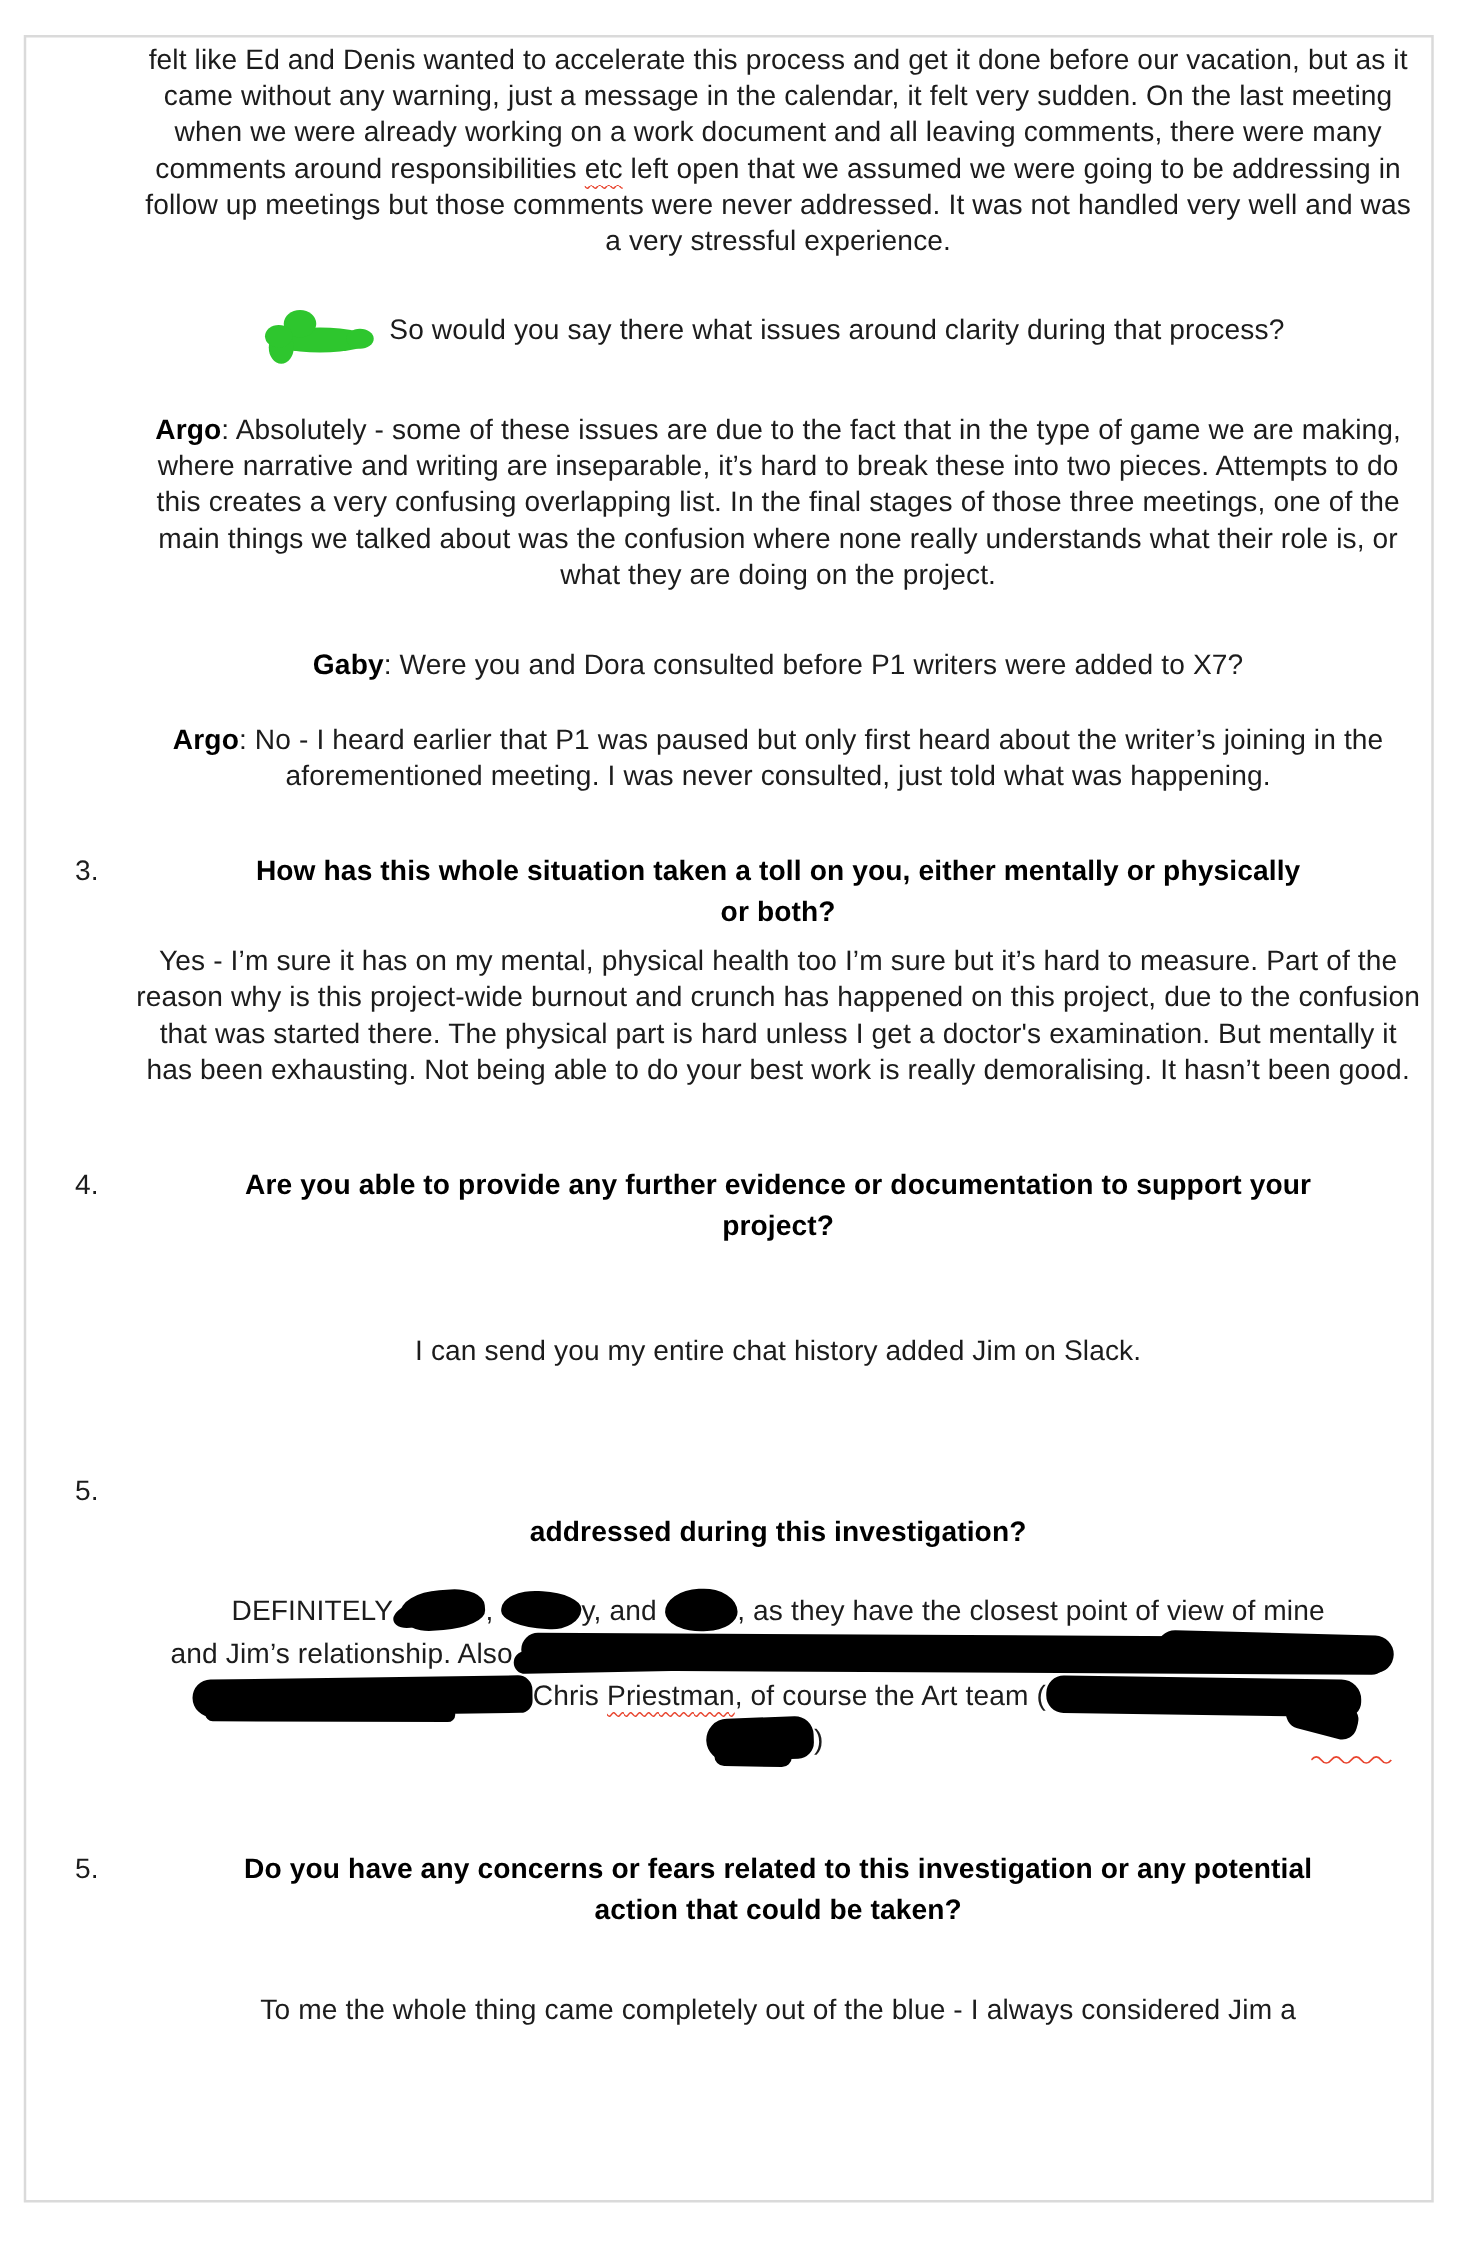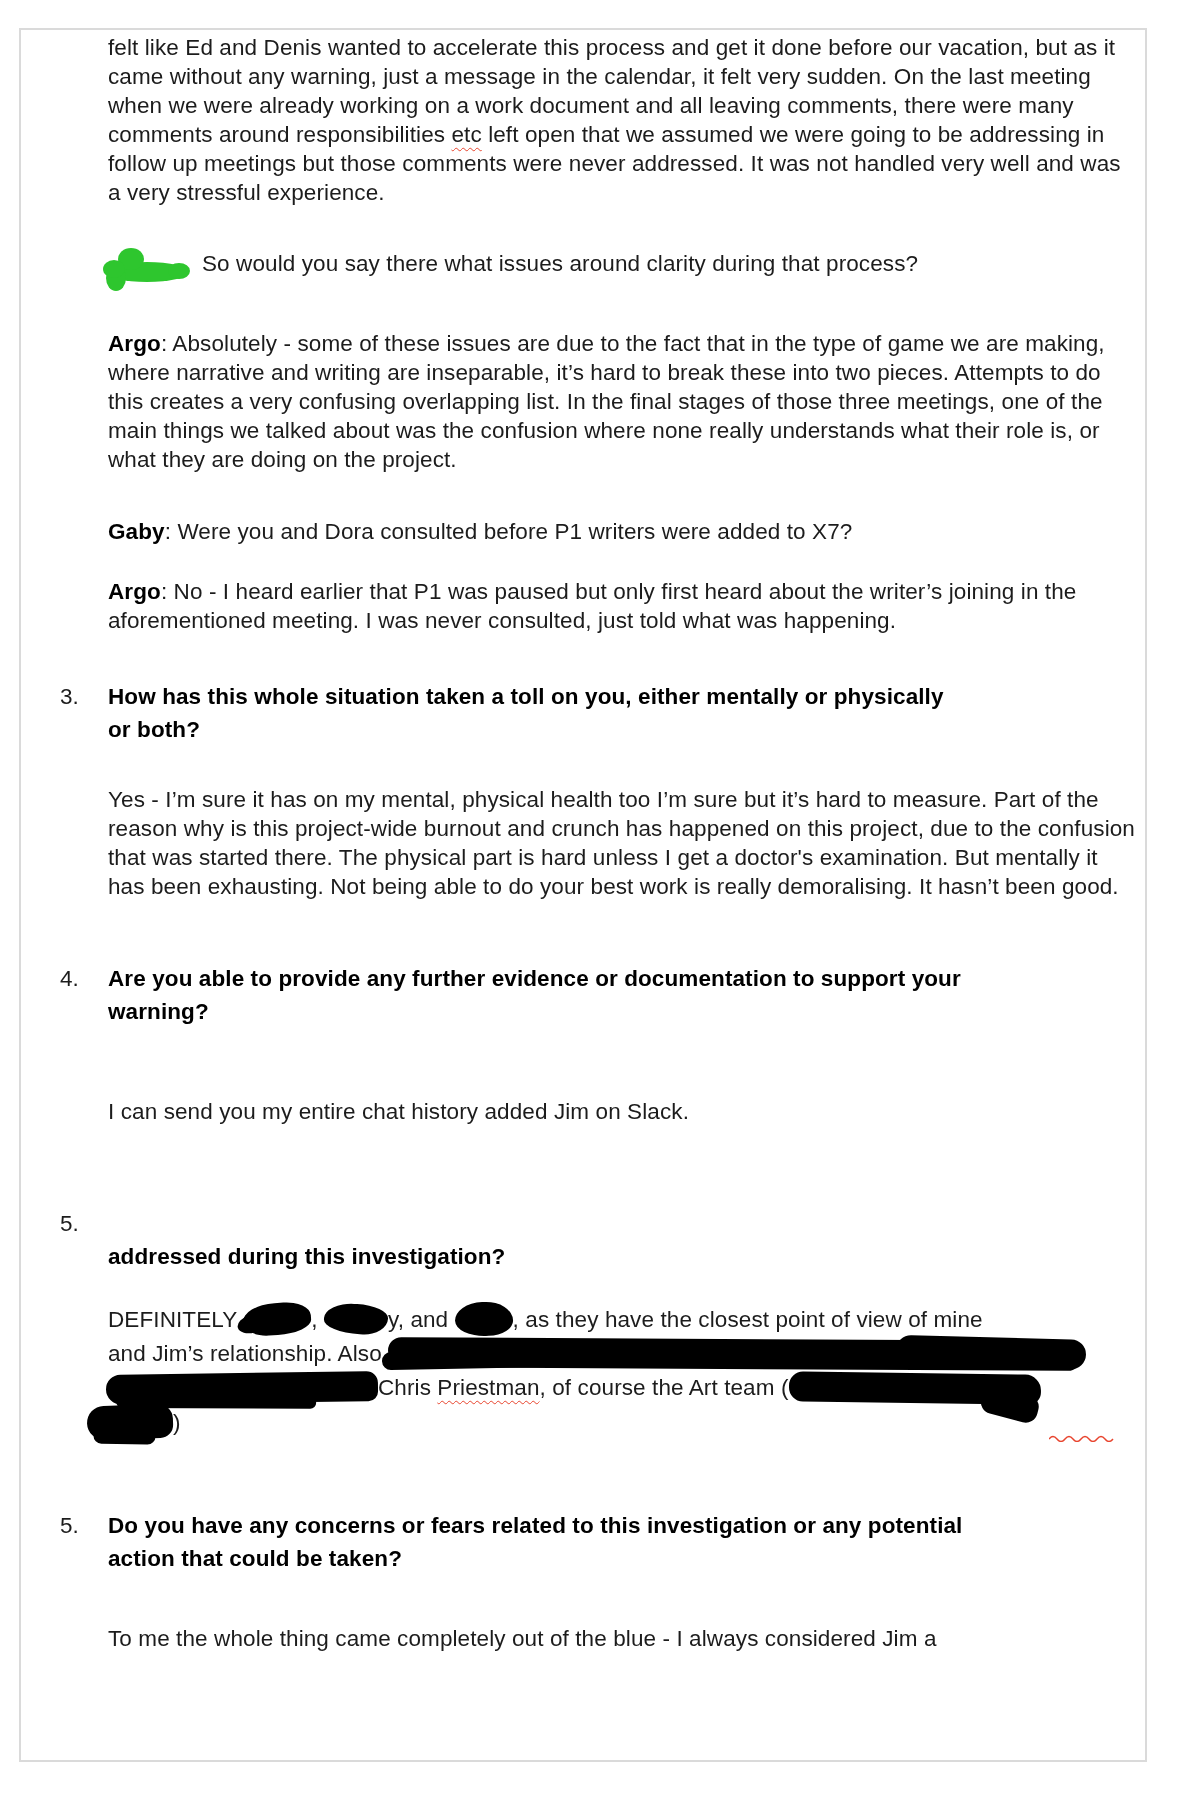--- a/index.html
+++ b/index.html
@@ -3,40 +3,40 @@
 <meta charset="utf-8">
 <style>
   html, body { margin:0; padding:0; }
   body {
     width:1187px; height:1793px; position:relative; overflow:hidden;
     background:#ffffff; color:#1c1c1c;
     font-family:"Liberation Sans","DejaVu Sans",sans-serif;
   }
   .page {
     position:absolute; left:19px; top:28px; width:1128px; height:1734px;
-    box-sizing:border-box; border:2px solid #dadada; background:#fff;
+    box-sizing:border-box; border:2px solid #dadada; background:#fff;text-align:center;
   }
   .content {
     padding:3px 8px 0 87px;
     font-size:22.5px; line-height:29px; letter-spacing:0.1px;
   }
   p { margin:0; }
   .speaker { font-weight:bold; color:#000; }
 
   
   .question { font-weight:bold; color:#000; line-height:33px; position:relative; }
   .qnum { position:absolute; left:-48px; top:0; font-weight:400; color:#1c1c1c; }
 
   
   .m-scribble { margin-top:42px; }
   .m-argo1    { margin-top:45px; }
   .m-gaby     { margin-top:43px; }
   .m-argo2    { margin-top:31px; }
   .m-q3       { margin-top:45px; }
-  .m-a3       { margin-top:39px; }
+  .m-a3       { margin-top:8px; }
   .m-q4       { margin-top:61px; }
   .m-a4       { margin-top:69px; }
   .m-q5       { margin-top:81px; }
   .m-a5       { margin-top:29px; line-height:34px; position:relative; }
   .m-q6       { margin-top:69px; }
   .m-a6       { margin-top:49px; }
 
   
   .spell {
     text-decoration-line:underline; text-decoration-style:wavy;
@@ -93,21 +93,21 @@
     <p class="m-argo1"><strong class="speaker">Argo</strong><span>: Absolutely - some of these issues are due to the fact that in the type of game we are making, where narrative and writing are inseparable, it’s hard to break these into two pieces. Attempts to do this creates a very confusing overlapping list. In the final stages of those three meetings, one of the main things we talked about was the confusion where none really understands what their role is, or what they are doing on the project.</span></p>
 
     <p class="m-gaby"><strong class="speaker">Gaby</strong><span>: Were you and Dora consulted before P1 writers were added to X7?</span></p>
 
     <p class="m-argo2"><strong class="speaker">Argo</strong><span>: No - I heard earlier that P1 was paused but only first heard about the writer’s joining in the aforementioned meeting. I was never consulted, just told what was happening.</span></p>
 
     <div class="question m-q3"><span class="qnum">3.</span><span>How has this whole situation taken a toll on you, either mentally or physically</span><br><span>or both?</span></div>
 
     <p class="m-a3">Yes - I’m sure it has on my mental, physical health too I’m sure but it’s hard to measure. Part of the reason why is this project-wide burnout and crunch has happened on this project, due to the confusion that was started there. The physical part is hard unless I get a doctor's examination. But mentally it has been exhausting. Not being able to do your best work is really demoralising. It hasn’t been good.</p>
 
-    <div class="question m-q4"><span class="qnum">4.</span><span>Are you able to provide any further evidence or documentation to support your</span><br><span>warning?</span></div>
+    <div class="question m-q4"><span class="qnum">4.</span><span>Are you able to provide any further evidence or documentation to support your</span><br><span>project?</span></div>
 
     <p class="m-a4">I can send you my entire chat history added Jim on Slack.</p>
 
     <div class="question m-q5"><span class="qnum">5.</span><br><span>addressed during this investigation?</span></div>
 
     <p class="m-a5"><span>DEFINITELY </span><span class="blob blob-name1"></span><span>, </span><span class="blob blob-name2"></span><span>y, and </span><span class="blob blob-name3"></span><span>, as they have the closest point of view of mine</span><br><span>and Jim’s relationship. Also </span><span class="blob blob-long"></span><br><span class="blob blob-l3left"></span><span>Chris </span><span class="spell">Priestman</span><span>, of course the Art team (</span><span class="blob blob-l3right"></span><br><span class="blob blob-paren"></span><span>)</span><span class="squiggle-frag"><svg width="72" height="8" viewBox="0 0 72 8">
             <path d="M0,5 q4,-5 8,0 t8,0 t8,0 t8,0 t8,0 t8,0 t8,0 t8,0" stroke="#e8442e" fill="none" stroke-width="1.4"></path>
           </svg></span></p>
 
     <div class="question m-q6"><span class="qnum">5.</span><span>Do you have any concerns or fears related to this investigation or any potential</span><br><span>action that could be taken?</span></div>

